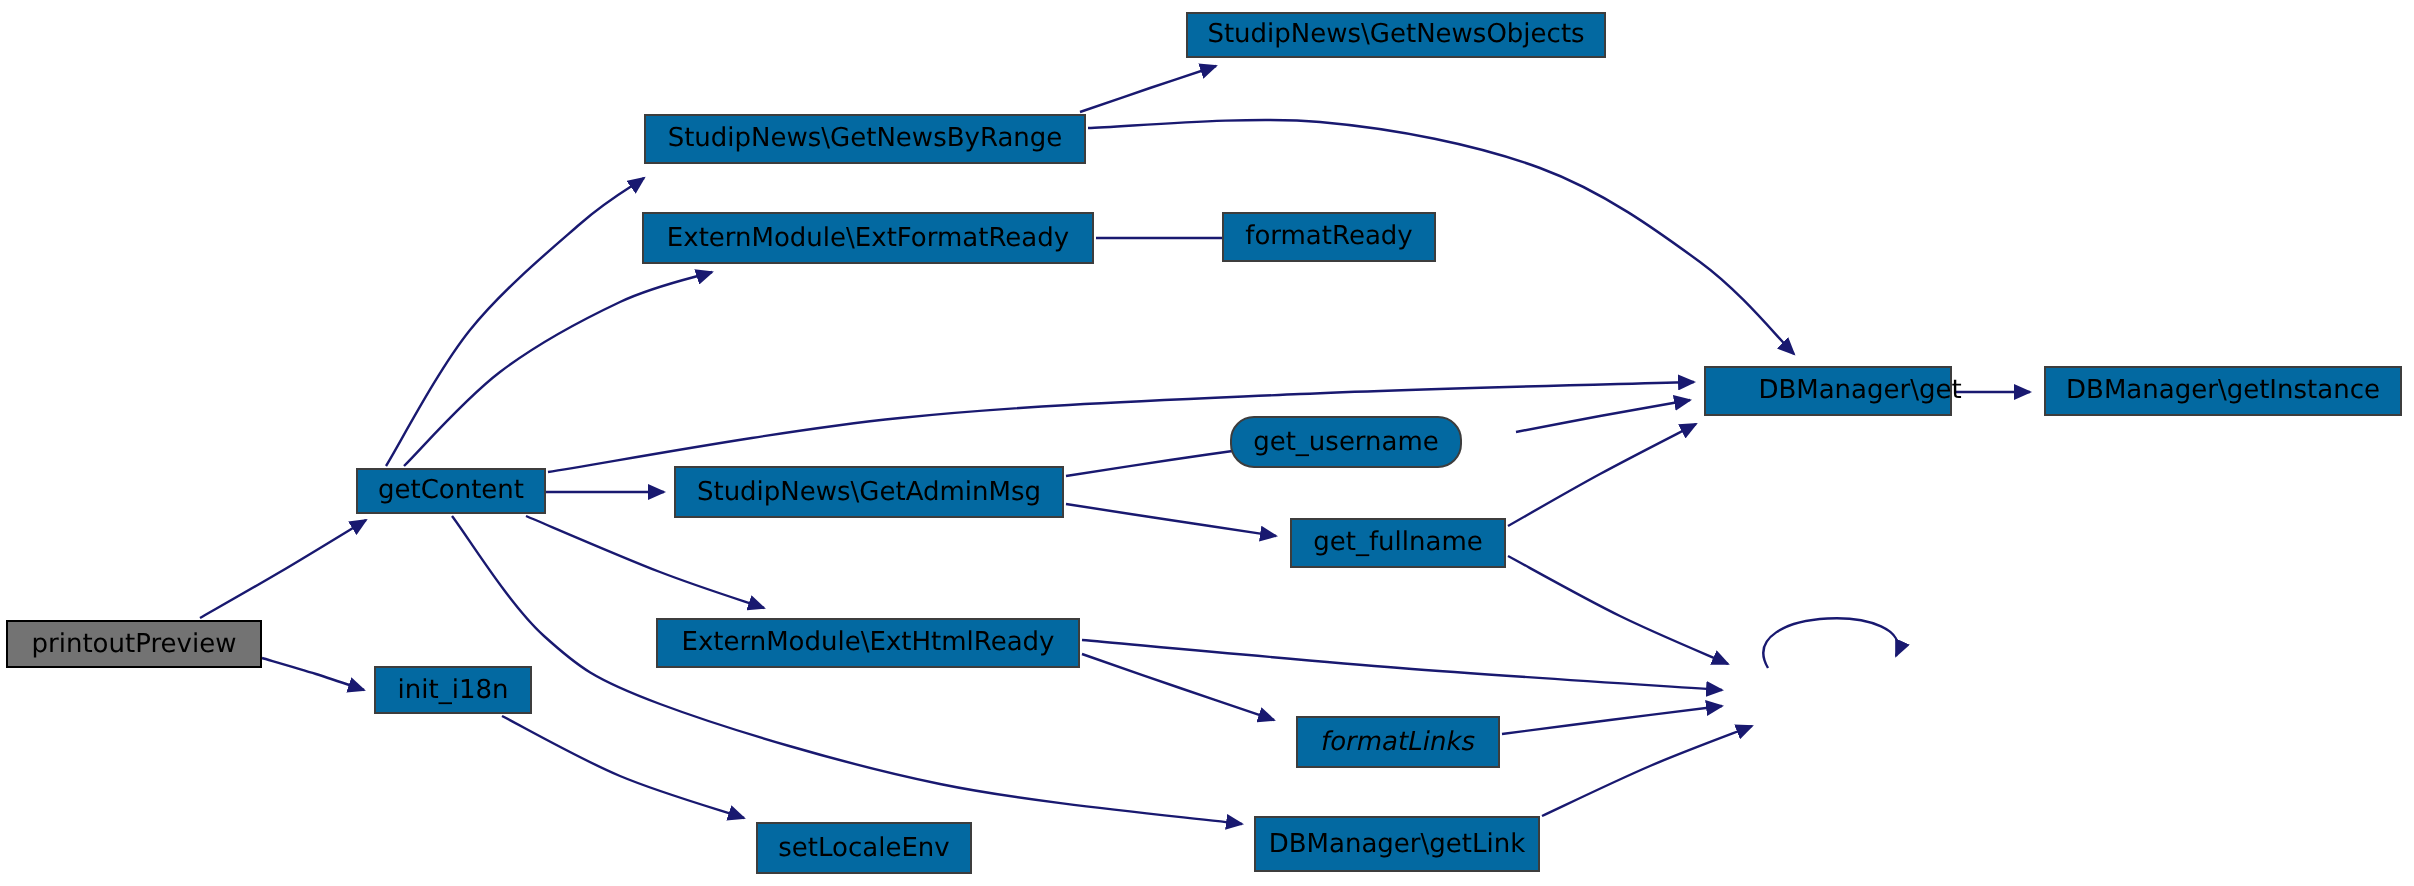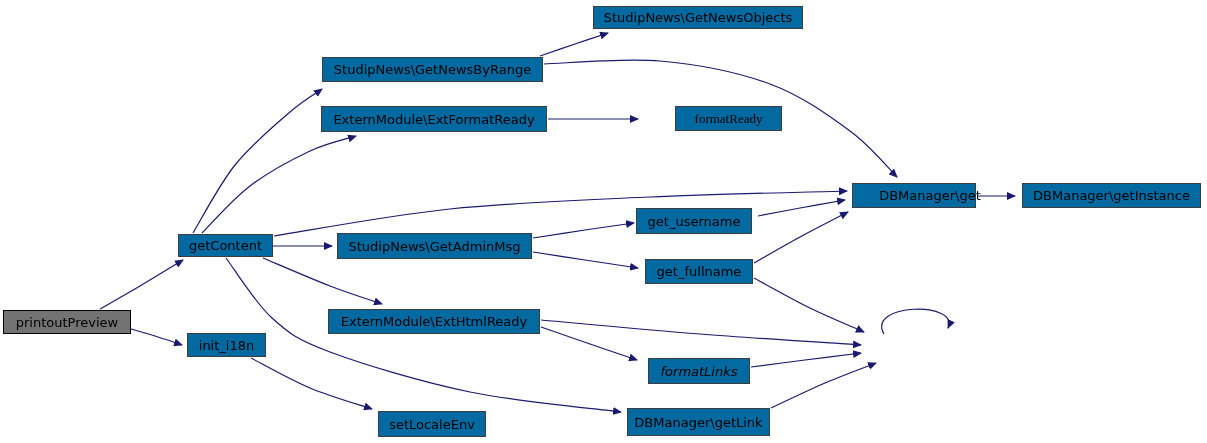--- a/index.html
+++ b/index.html
@@ -75,23 +75,23 @@
       <path d="M 751,367 C 760,365.8333333333333 786.6666666666666,362.3333333333333 805,360 C 823.3333333333334,357.6666666666667 851.6666666666666,354.1666666666667 861,353" class="edge" stroke="#191970" marker-end="url(#arrowhead)"></path>
       <path d="M 771,408 C 780,403.8333333333333 807.5,390.5 825,383 C 842.5,375.5 867.5,366.3333333333333 876,363" class="edge" stroke="#191970" marker-end="url(#arrowhead)"></path>
       <path d="M 884,334 C 866,303 960,301 948,328" class="edge" stroke="#191970" marker-end="url(#arrowhead)"></path>
     </svg>
 <div class="node highlight" style="left: 3px; top: 310px; width: 128px; height: 24px;">printoutPreview</div>
     <div class="node" style="left: 178px; top: 234px; width: 95px; height: 23px;">getContent</div>
     <div class="node" style="left: 187px; top: 333px; width: 79px; height: 24px;">init_i18n</div>
     <div class="node" style="left: 322px; top: 57px; width: 221px; height: 25px;">StudipNews\GetNewsByRange</div>
     <div class="node" style="left: 593px; top: 6px; width: 210px; height: 23px;">StudipNews\GetNewsObjects</div>
     <div class="node" style="left: 321px; top: 106px; width: 226px; height: 26px;">ExternModule\ExtFormatReady</div>
-    <div class="node" style="left: 675px; top: 106px; width: 107px; height: 25px; font-family: Liberation Serif, serif;">formatReady</div>
+    <div class="node" style="left: 611px; top: 106px; width: 107px; height: 25px;">formatReady</div>
     <div class="node" style="left: 337px; top: 233px; width: 195px; height: 26px;">StudipNews\GetAdminMsg</div>
-    <div class="node" style="left: 636px; top: 208px; width: 116px; height: 26px;">get_username</div>
+    <div class="node" style="left: 615px; top: 208px; width: 116px; height: 26px; border-radius: 12px;">get_username</div>
     <div class="node" style="left: 645px; top: 259px; width: 108px; height: 25px;">get_fullname</div>
     <div class="node" style="left: 852px; top: 183px; width: 124px; height: 25px; padding-left: 32px;">DBManager\get</div>
     <div class="node" style="left: 1022px; top: 183px; width: 179px; height: 25px;">DBManager\getInstance</div>
     <div class="node" style="left: 328px; top: 309px; width: 212px; height: 25px;">ExternModule\ExtHtmlReady</div>
     <div class="node" style="left: 648px; top: 358px; width: 102px; height: 26px; font-style: italic;">formatLinks</div>
     <div class="node" style="left: 378px; top: 411px; width: 108px; height: 26px;">setLocaleEnv</div>
     <div class="node" style="left: 627px; top: 408px; width: 143px; height: 28px;">DBManager\getLink</div>
   </div>
 
 </body></html>

